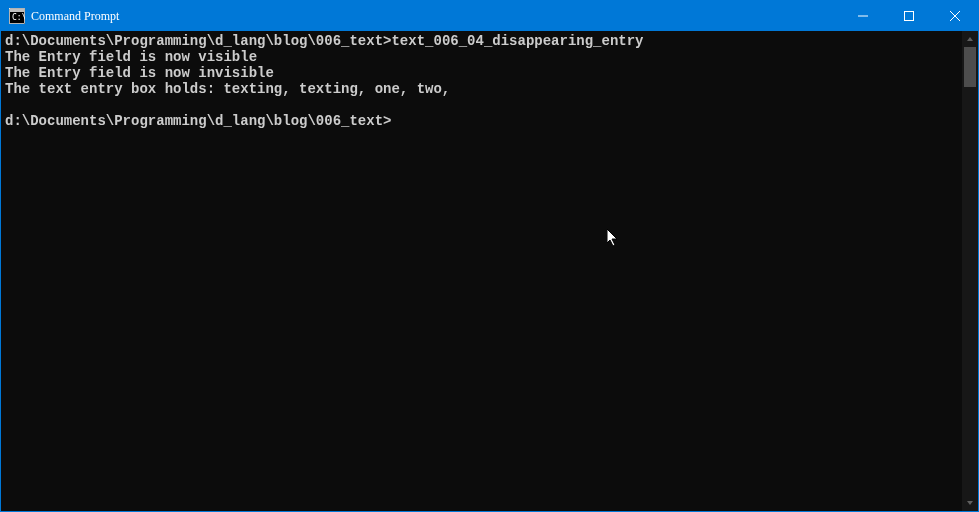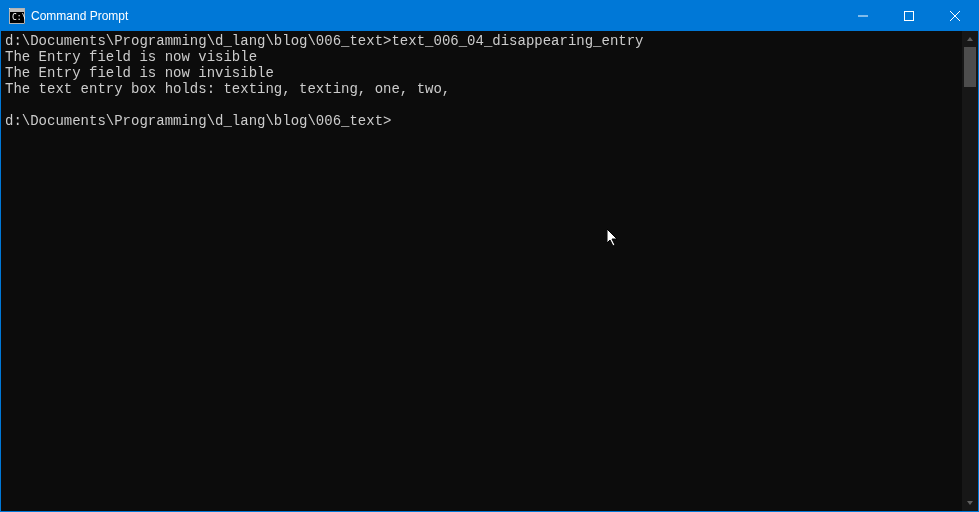--- a/index.html
+++ b/index.html
@@ -30,21 +30,21 @@
     .titlebar-icon {
       width: 16px;
       height: 16px;
       margin-left: 8px;
       margin-right: 6px;
       display: inline-flex;
       align-items: center;
       justify-content: center;
     }
     .titlebar-icon svg { display: block; }
-    .titlebar-title { flex: 0 0 auto; }
+    .titlebar-title { flex: 0 0 auto; font-family: Liberation Serif, serif; }
     .titlebar-spacer { flex: 1 1 auto; }
     .win-controls { display: flex; height: 100%; }
     .win-btn {
       width: 46px;
       height: 100%;
       display: flex;
       align-items: center;
       justify-content: center;
       color: #fff;
     }
@@ -59,21 +59,21 @@
       flex: 1 1 auto;
       background: #0c0c0c;
       color: #cccccc;
       font-family: Consolas, "Courier New", monospace;
       font-size: 14px;
       line-height: 16px;
       padding: 2px 4px;
       white-space: pre;
       overflow: hidden;
     }
-    .terminal .line { display: block; min-height: 16px; }
+    .terminal .line { display: block; min-height: 16px; font-weight: bold; }
     .scrollbar {
       width: 16px;
       background: #171717;
       position: relative;
       display: flex;
       flex-direction: column;
     }
     .sb-btn {
       height: 16px;
       display: flex;

